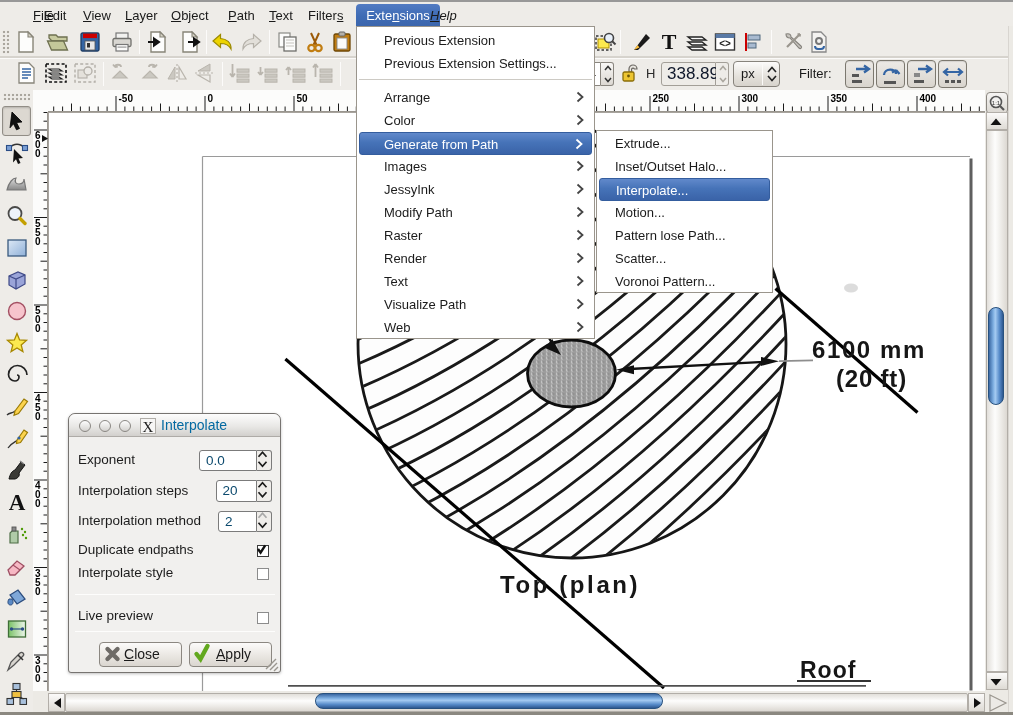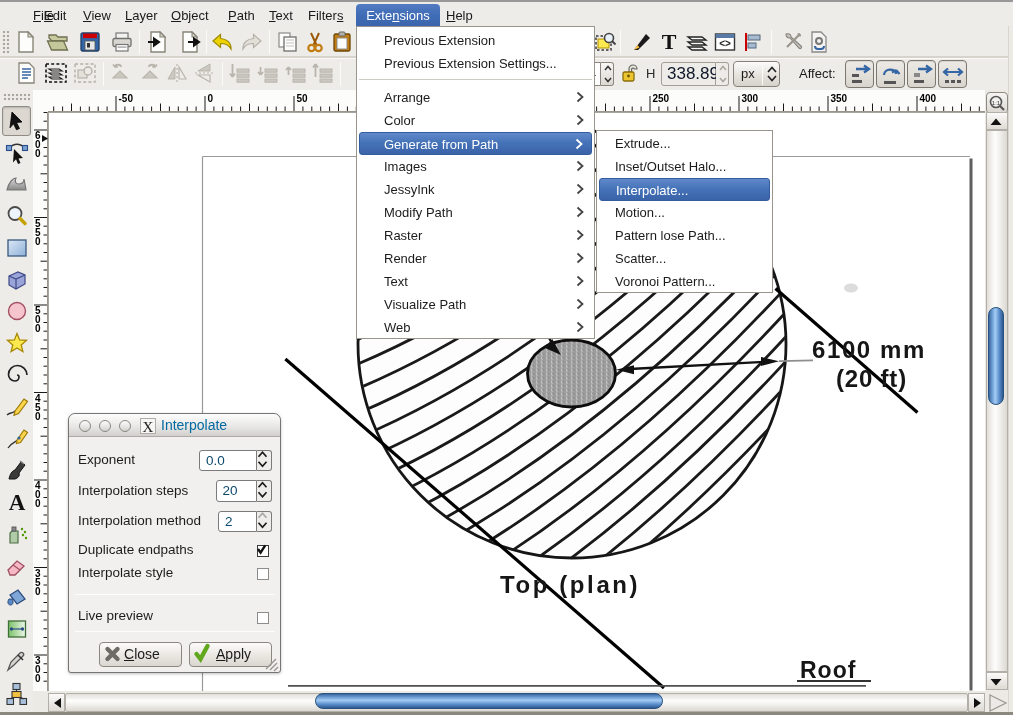--- a/index.html
+++ b/index.html
@@ -55,21 +55,21 @@
 <div id="menubar" class="abs">
     <div class="mitem" style="left:8px;margin-left:16px;"><span class="u">F</span>ile</div>
     <div class="mitem" style="left:35px;"><span class="u">E</span>dit</div>
     <div class="mitem" style="left:74px;"><span class="u">V</span>iew</div>
     <div class="mitem" style="left:116px;"><span class="u">L</span>ayer</div>
     <div class="mitem" style="left:162px;"><span class="u">O</span>bject</div>
     <div class="mitem" style="left:219px;"><span class="u">P</span>ath</div>
     <div class="mitem" style="left:260px;"><span class="u">T</span>ext</div>
     <div class="mitem" style="left:299px;">Filter<span class="u">s</span></div>
     <div class="mitem" id="ext" style="left:356px;width:84px;text-align:center;padding:0;">Exte<span class="u">n</span>sions</div>
-    <div class="mitem" style="left:437px;"><span class="u">H</span>elp</div>
+    <div class="mitem" style="left:421px;font-style:italic;"><span class="u">H</span>elp</div>
   </div>
 <div id="tb1" class="abs">
     <div class="grip" style="top:4px;height:24px;"></div>
   </div>
 <div id="tb2" class="abs">
     <div class="grip" style="top:62px;height:24px;position:absolute;"></div>
   </div>
 <svg class="abs" style="left:14px;top:30px;" width="24" height="24" viewBox="0 0 24 24">
     <path d="M5 2 h9 l5 5 v15 h-14 z" fill="#fdfdfc" stroke="#888578" stroke-width="1.4"></path>
     <path d="M14 2 l5 5 h-5 z" fill="#d8d5c8" stroke="#888578" stroke-width="1.1"></path>
@@ -233,21 +233,21 @@
 <div class="abs" style="left:661px;top:62px;width:55px;height:24px;background:#eeece8;border:1px solid #a39f98;border-radius:3px 0 0 3px;font-size:17px;line-height:22px;color:#0f172a;padding-left:5px;">338.896</div>
 <div class="abs" style="left:716px;top:62px;width:13px;height:24px;background:#eeece8;border:1px solid #a39f98;border-left:none;border-radius:0 3px 3px 0;"></div>
 <svg class="abs" style="left:717px;top:62px;" width="12" height="24" viewBox="0 0 12 24">
     <path d="M3 8 l3-3.5 3 3.5 M3 16 l3 3.5 3-3.5" stroke="#aaa69e" stroke-width="1.5" fill="none"></path>
   </svg>
 <div class="abs" style="left:733px;top:61px;width:47px;height:26px;background:linear-gradient(180deg,#fcfbfa,#e4e1db 60%,#d7d3cc);border:1px solid #87837c;border-radius:4px;font-size:13px;line-height:24px;padding-left:7px;color:#1a1a1a;">px</div>
 <div class="abs" style="left:762px;top:63px;width:1px;height:22px;background:#c4c0b9;border-right:1px solid #fbfaf8;"></div>
 <svg class="abs" style="left:764px;top:61px;" width="16" height="26" viewBox="0 0 16 26">
     <path d="M4 11 l4-4.5 4 4.5 M4 15 l4 4.5 4-4.5" stroke="#222" stroke-width="1.6" fill="none"></path>
   </svg>
-<div class="abs" style="left:799px;top:62px;height:24px;line-height:24px;font-size:13px;color:#1a1a1a;">Affect:</div>
+<div class="abs" style="left:799px;top:62px;height:24px;line-height:24px;font-size:13px;color:#1a1a1a;">Filter:</div>
 <div class="abs" style="left:845px;top:60px;width:29px;height:28px;background:linear-gradient(180deg,#edeae6,#d9d5ce);border:1px solid #7c786f;border-radius:4px;box-shadow:inset 0 1px 1px rgba(0,0,0,.1);"></div>
 <svg class="abs" style="left:847.5px;top:62px;" width="24" height="24" viewBox="0 0 24 24">
     <path d="M4 18 h10 v3 h-10 z M4 12 h7 v3 h-7 z" fill="#555"></path>
     <path d="M8 7 h12 M16 3.5 l5 3.5 -5 3.5" stroke="#3465a4" stroke-width="2.3" fill="none"></path>
   </svg>
 <div class="abs" style="left:876px;top:60px;width:29px;height:28px;background:linear-gradient(180deg,#edeae6,#d9d5ce);border:1px solid #7c786f;border-radius:4px;box-shadow:inset 0 1px 1px rgba(0,0,0,.1);"></div>
 <svg class="abs" style="left:878.5px;top:62px;" width="24" height="24" viewBox="0 0 24 24">
     <path d="M5 19 h12 v3 h-12 z" fill="#555"></path>
     <path d="M5 13 c0-7 12-7 12-1 M17 8 l3.5 4 M17 8 l-4 2.5" stroke="#3465a4" stroke-width="2.3" fill="none"></path>
   </svg>

